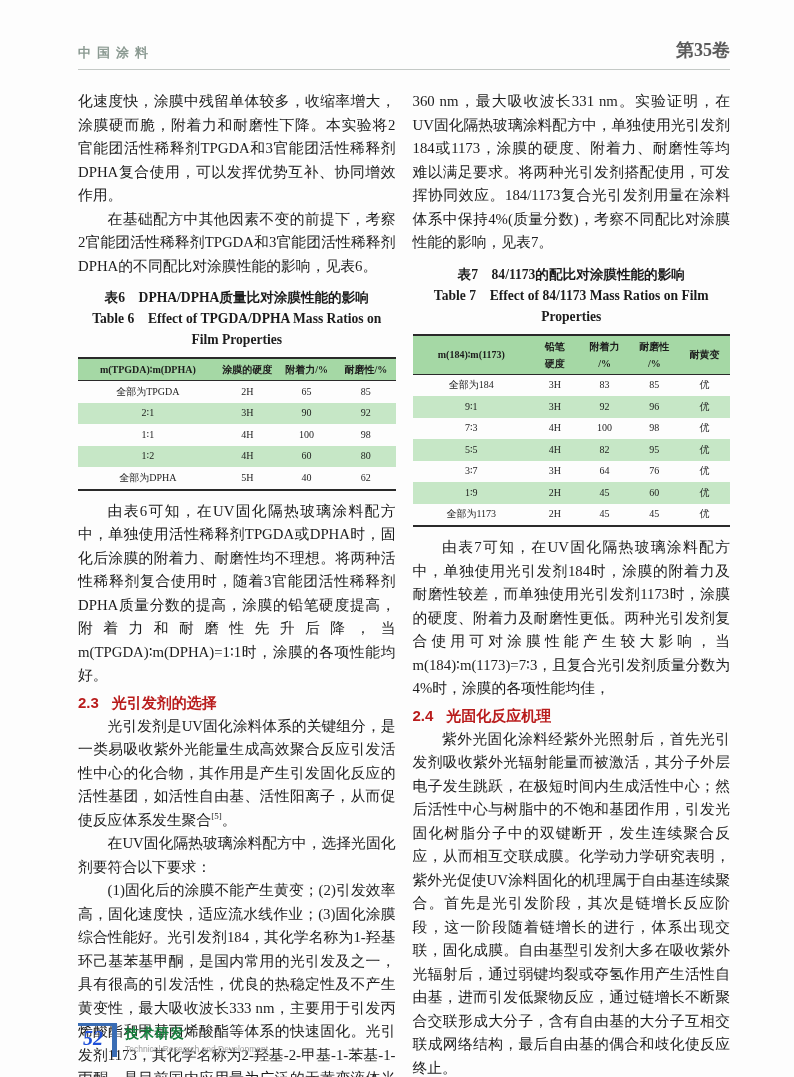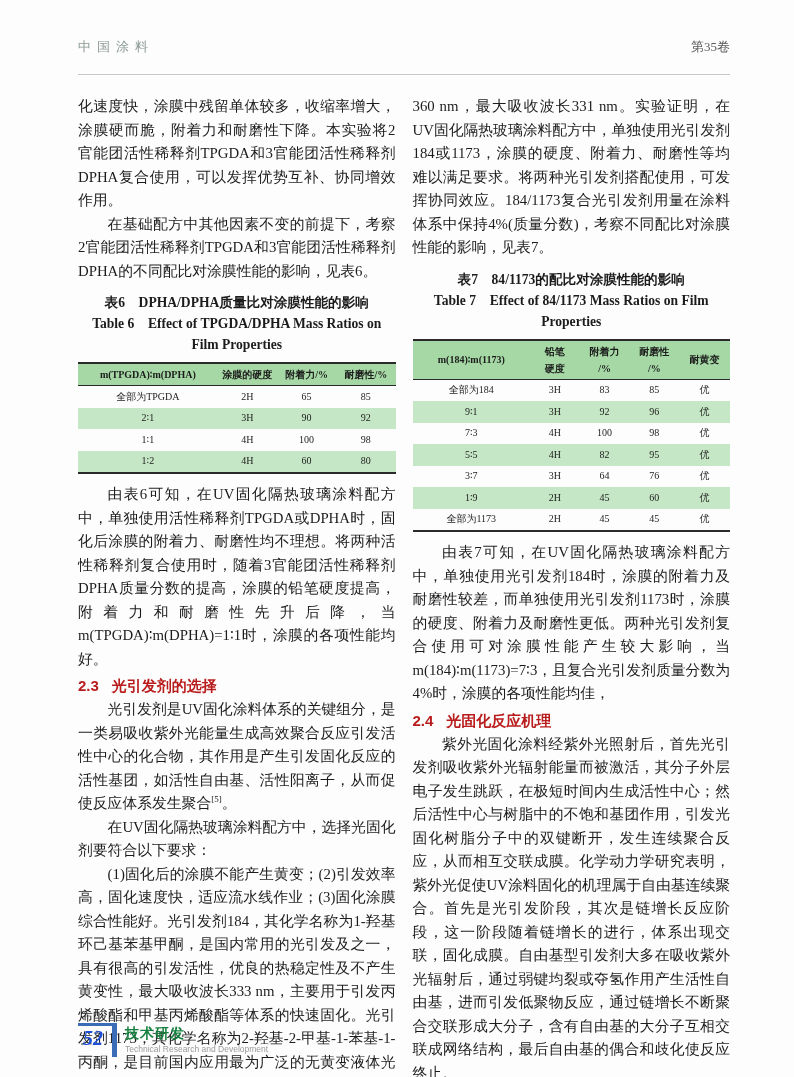--- a/index.html
+++ b/index.html
@@ -3,23 +3,23 @@
 <meta charset="utf-8">
 <style>
   * { margin:0; padding:0; box-sizing:border-box; }
   html,body { background:#e9e9e9; }
   body { width:794px; height:1077px; margin:0 auto; position:relative; overflow:hidden;
          background:#fdfdfd; color:#1c1c1c;
          font-family:"Liberation Serif","DejaVu Serif",serif; }
   .page { padding:38px 64px 0 78px; }
 
   .page-header { display:flex; justify-content:space-between; align-items:flex-end;
-                 padding-bottom:18px; border-bottom:1px solid #c4c9c6; }
+                 padding-bottom:7px; border-bottom:1px solid #c4c9c6;font-weight:bold; }
   .journal-name { font-size:13px; color:#8b9a92; letter-spacing:6px; }
-  .volume { font-size:13px; color:#5a5a5a; }
+  .volume { font-size:18px; color:#5a5a5a; }
 
   .columns { display:flex; gap:17px; margin-top:20px; }
   .col { width:318px; }
 
   p.body-text { font-size:14.8px; line-height:23.5px; text-align:justify; text-indent:2em; }
   p.cont { text-indent:0; }
 
   .sec-heading { font-family:"Liberation Sans","DejaVu Sans",sans-serif; font-weight:bold;
                  color:#b91c1c; font-size:15px; line-height:23px; margin:3px 0 1px; }
   .sec-heading .num { margin-right:13px; }
@@ -98,20 +98,26 @@
               <td>4H</td>
               <td>100</td>
               <td>98</td>
             </tr>
             <tr>
               <td>1∶2</td>
               <td>4H</td>
               <td>60</td>
               <td>80</td>
             </tr>
+            <tr>
+              <td>全部为DPHA</td>
+              <td>5H</td>
+              <td>40</td>
+              <td>62</td>
+            </tr>
           </tbody>
       </table>
 
       <p class="body-text">由表6可知，在UV固化隔热玻璃涂料配方中，单独使用活性稀释剂TPGDA或DPHA时，固化后涂膜的附着力、耐磨性均不理想。将两种活性稀释剂复合使用时，随着3官能团活性稀释剂DPHA质量分数的提高，涂膜的铅笔硬度提高，附着力和耐磨性先升后降，当m(TPGDA)∶m(DPHA)=1∶1时，涂膜的各项性能均好。</p>
 
       <h3 class="sec-heading">
         <span class="num">2.3</span><span>光引发剂的选择</span>
       </h3>
 
       <p class="body-text"><span>光引发剂是UV固化涂料体系的关键组分，是一类易吸收紫外光能量生成高效聚合反应引发活性中心的化合物，其作用是产生引发固化反应的活性基团，如活性自由基、活性阳离子，从而促使反应体系发生聚合</span><sup class="cite">[5]</sup><span>。</span></p>

